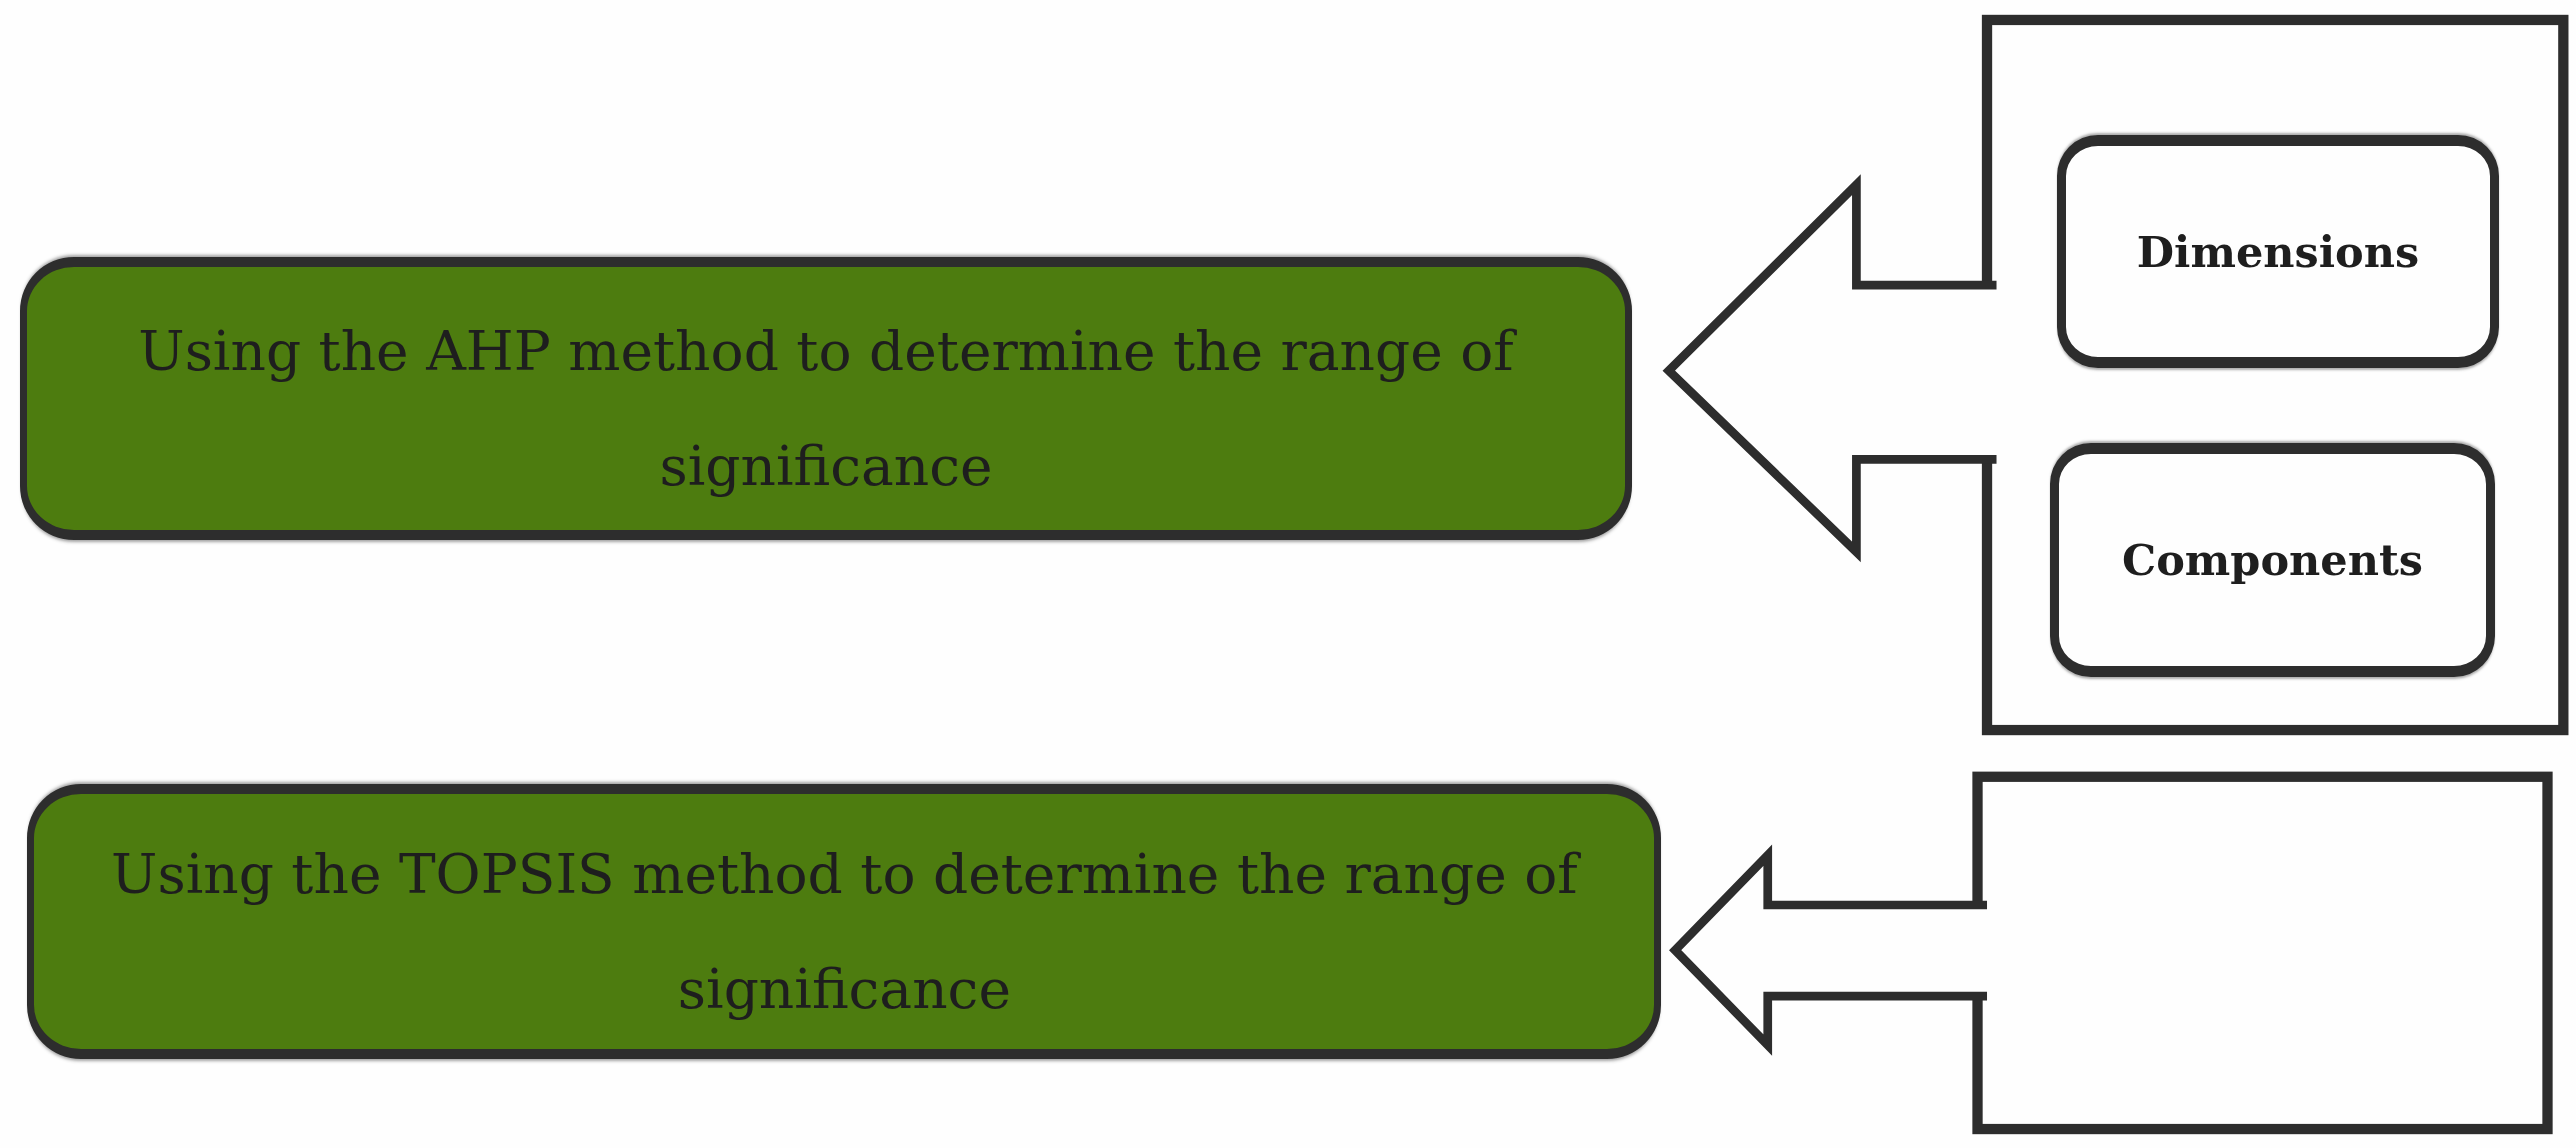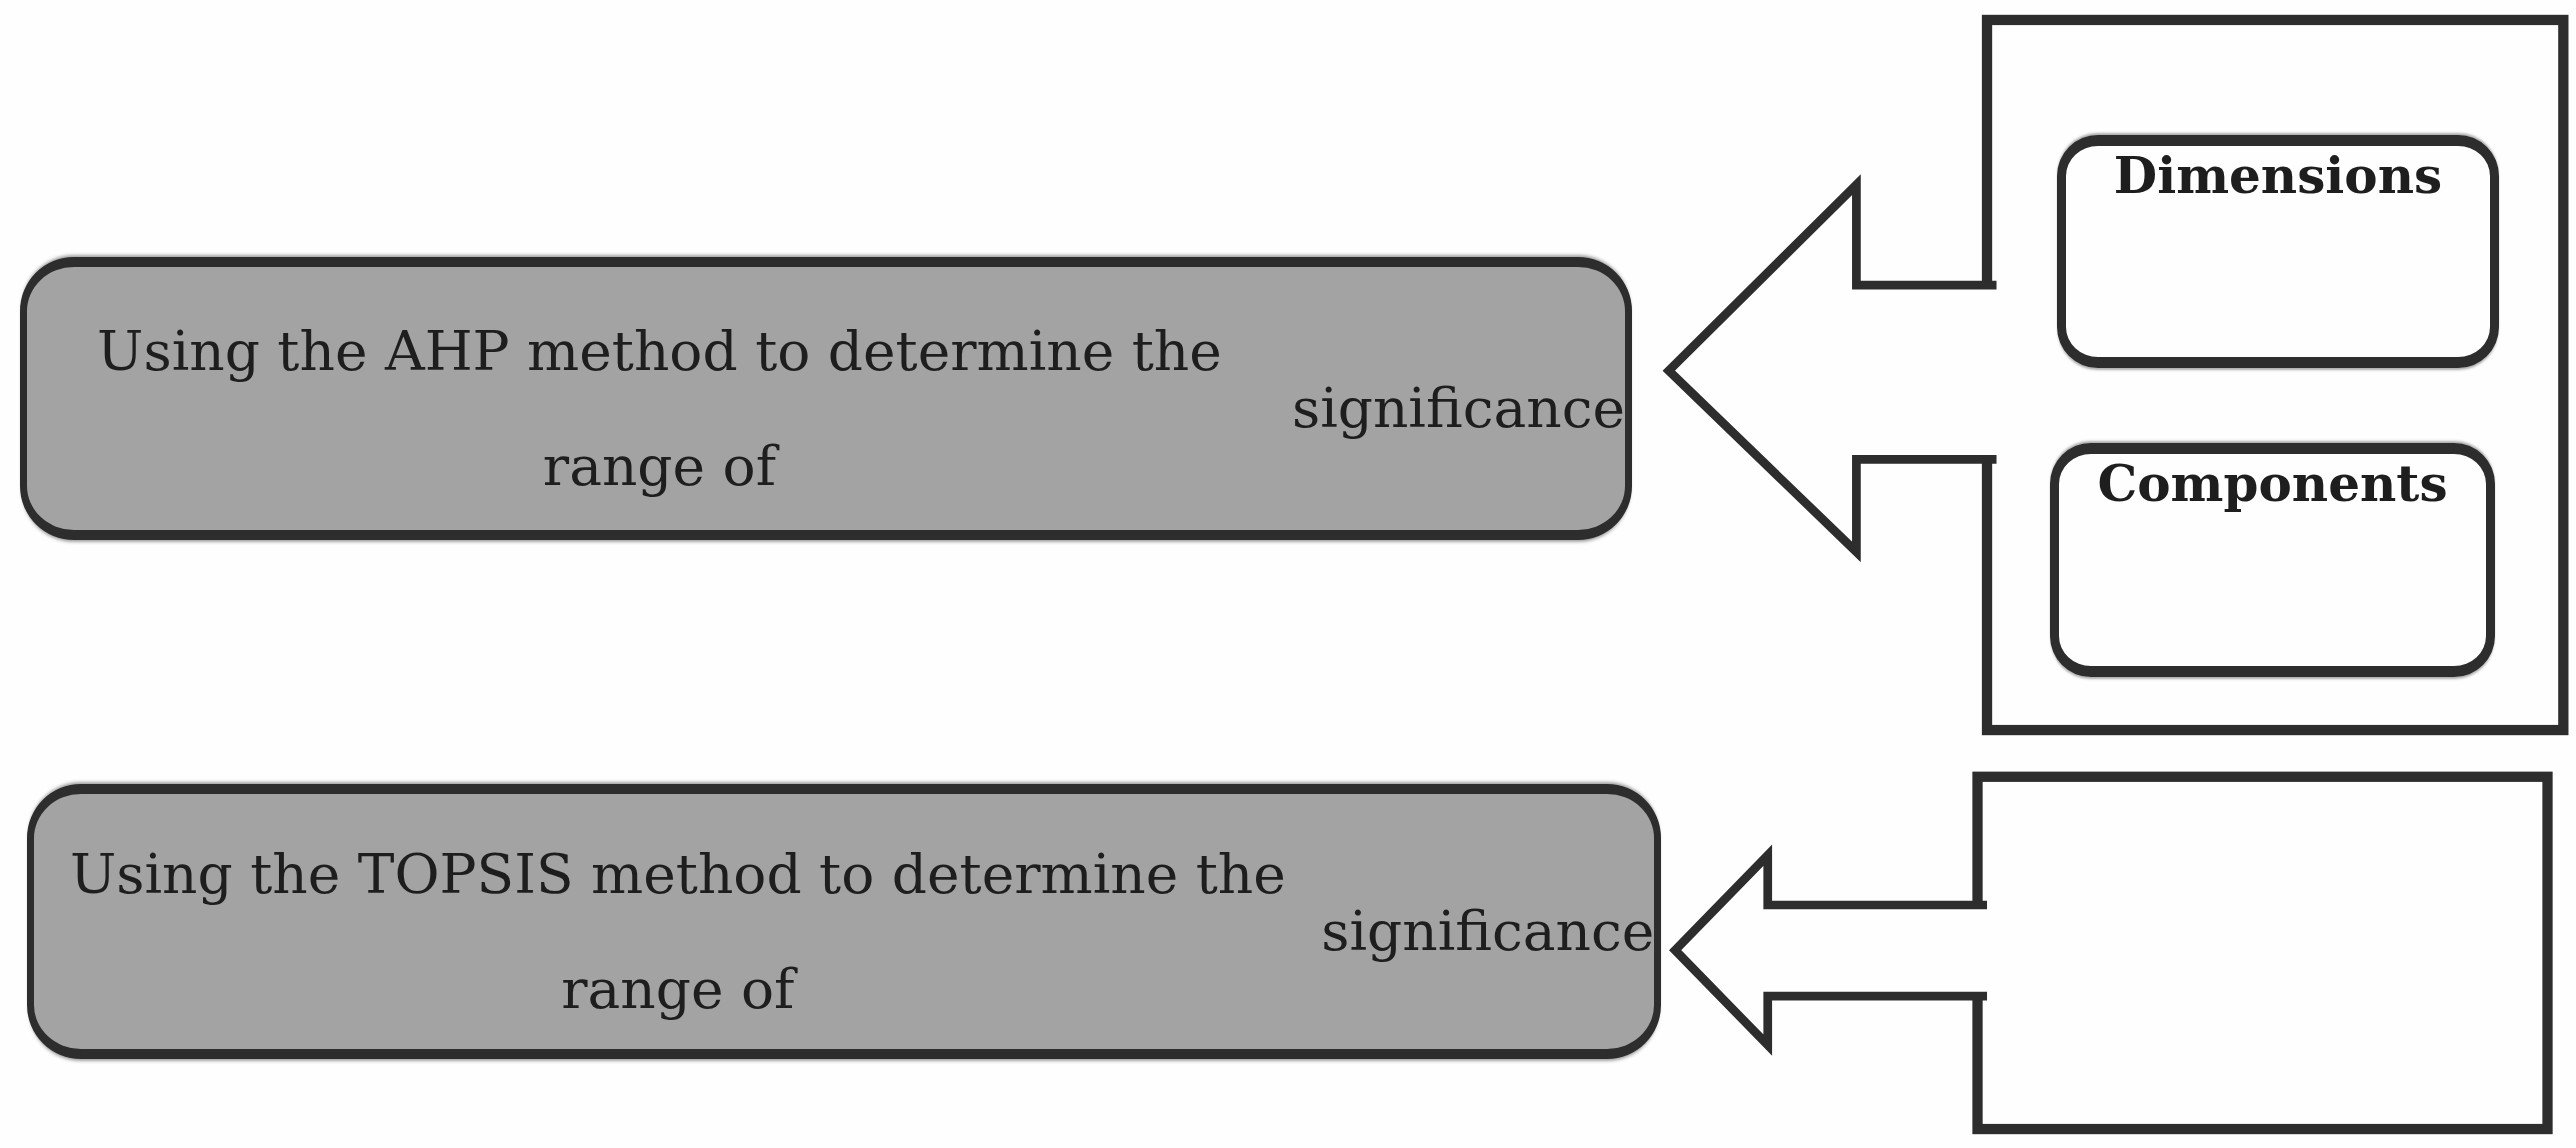--- a/index.html
+++ b/index.html
@@ -14,51 +14,52 @@
     color: #1e1e1e;
   }
   .shapes {
     position: absolute;
     left: 0; top: 0;
     width: 2576px; height: 1149px;
   }
   
   .pbox {
     position: absolute;
-    background: #a3a3a3;
+    background: #4d7c0f;
     border: 7.1px solid #2d2d2d;
     border-top-width: 10.3px;
     border-bottom-width: 10.3px;
     border-radius: 54px;
     box-shadow: 0 -4px 3.2px -2.4px rgba(50,50,50,0.45), 0 4px 3.2px -2.4px rgba(50,50,50,0.45);
     display: flex;
-    flex-direction: row;
+    flex-direction: column;
     justify-content: center;
     align-items: center;
     text-align: center;
     font-size: 55px;
     line-height: 115px;
     padding-top: 20.6px;
   }
   .pbox-ahp    { left: 20px;  top: 257px; width: 1612px; height: 283px; }
   .pbox-topsis { left: 17.4px;  top: 784px; width: 1634px; height: 275px; margin-left: 10px; }
   
   .cbox {
     position: absolute;
     background: #fefefe;
     border: 9.5px solid #2d2d2d;
     border-top-width: 11px;
     border-bottom-width: 11px;
     border-radius: 41px;
     box-shadow: 0 -3.2px 2.4px -1.6px rgba(50,50,50,0.4), 0 3.2px 2.4px -1.6px rgba(50,50,50,0.4);
     display: flex;
     justify-content: center;
+    align-items: center;
     text-align: center;
     font-weight: bold;
-    font-size: 50px;
+    font-size: 43px;
   }
   .cbox-dimensions { left: 2057px; top: 135px;  width: 442px; height: 233px; }
   .cbox-components { left: 2050px; top: 443px;  width: 445px; height: 234px; }
   .cbox-indicators { left: 2049px; top: 834px; width: 448px; height: 232px; }
   .pline, .clabel { display: block; }
 </style>
 </head>
 <body>
 
 <div class="stage">

